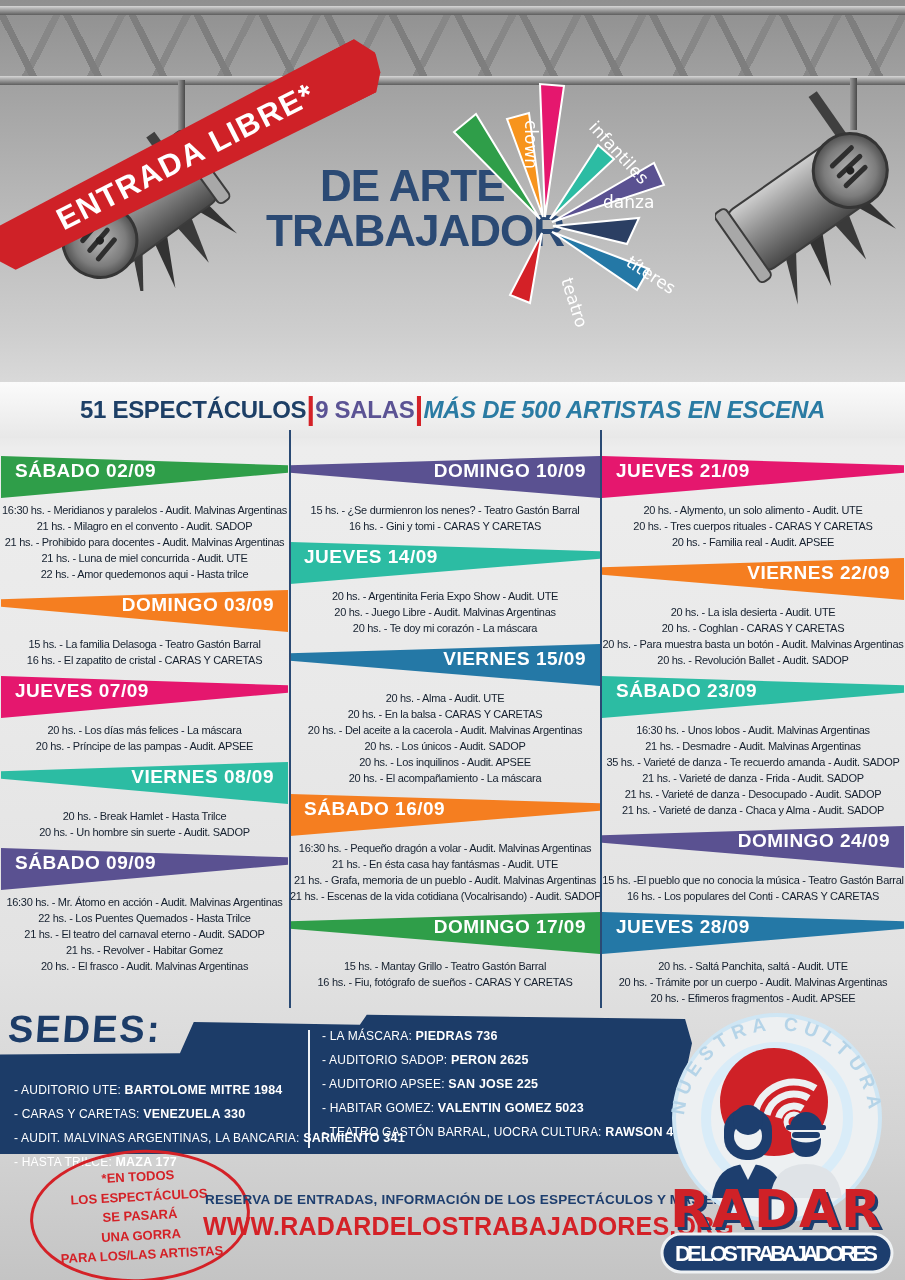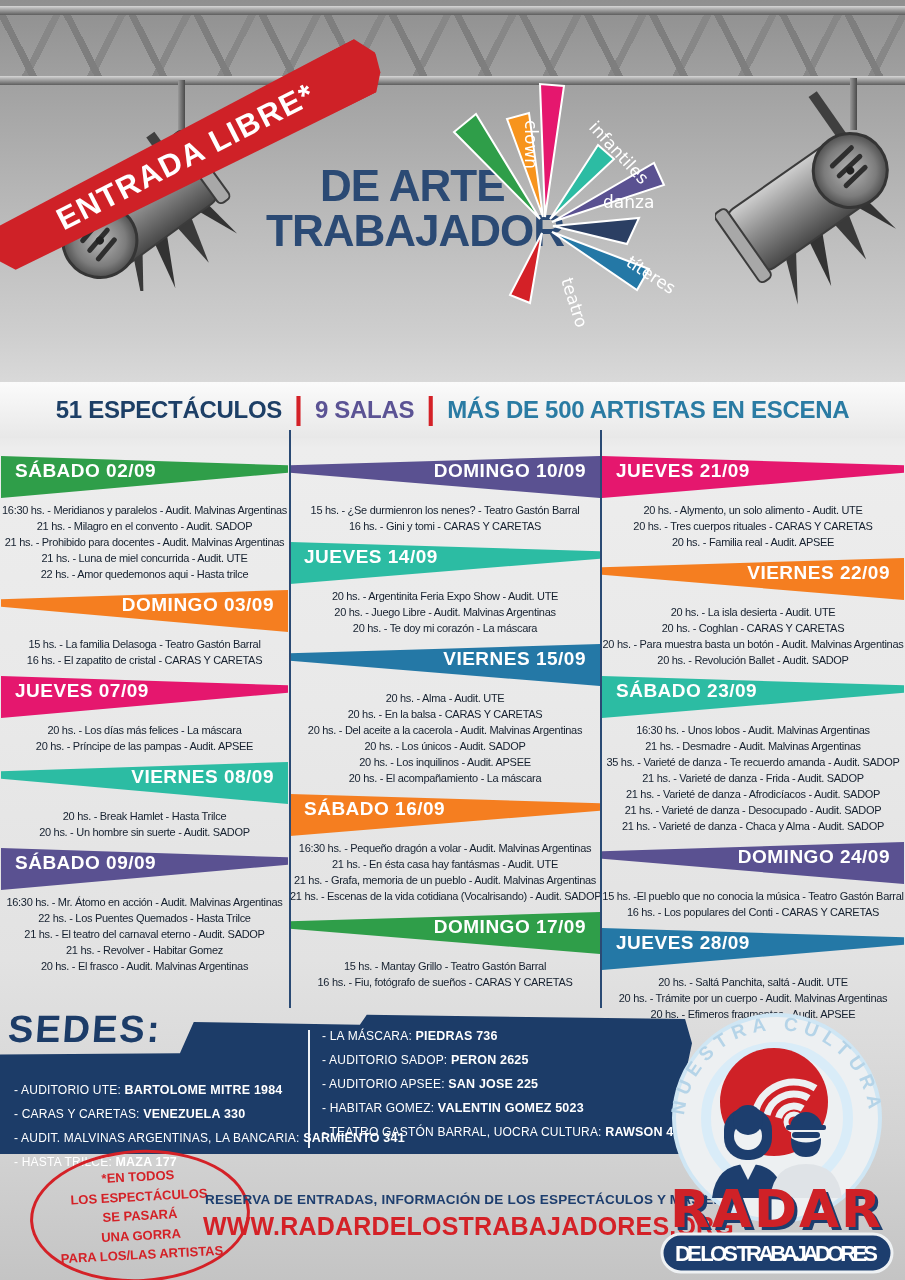--- a/index.html
+++ b/index.html
@@ -28,21 +28,21 @@
   
   .title{position:absolute;left:262px;top:164px;color:#2b4a74;font-weight:bold;line-height:1.02;font-stretch:condensed;}
   .title div{font-size:44px;letter-spacing:-1px;}
   .title .t2{margin-left:58px;}
   .title .t3{margin-left:4px;}
   
   .fan{position:absolute;left:425px;top:80px;}
   .fan text{font-size:17px;fill:#ffffff;font-family:"DejaVu Sans",sans-serif;}
   
   .statsbar{position:absolute;top:382px;left:0;width:905px;height:56px;
-    background:linear-gradient(180deg,#fbfbfb,#e8e8e8);display:flex;align-items:center;justify-content:center;gap:12px;}
+    background:linear-gradient(180deg,#fbfbfb,#e8e8e8);display:flex;align-items:center;justify-content:center;gap:0;}
   .statsbar .st{font-weight:bold;font-size:24px;letter-spacing:-0.3px;font-stretch:condensed;}
   .statsbar .dv{font-weight:bold;font-size:32px;margin-top:-4px;}
   
   .schedule{position:absolute;top:448px;left:0;width:905px;display:flex;}
   .col{box-sizing:border-box;padding:0 1px;}
   .col.c0{width:289px;}.col.c1{width:312px;}.col.c2{width:304px;}
   .colsep{position:absolute;top:430px;height:578px;width:2px;background:#2a4a74;}
   .colsep.s0{left:289px;}.colsep.s1{left:600px;}
   .banner{height:42px;margin:8px 0 4px;position:relative;color:#fff;font-weight:bold;
     font-size:19px;letter-spacing:0.5px;font-stretch:condensed;}
@@ -162,21 +162,21 @@
     <text x="178" y="128">danza</text>
     <text x="200" y="185" transform="rotate(33 200 185)">títeres</text>
     <text x="136" y="200" transform="rotate(72 136 200)">teatro</text>
   </svg>
 
   <div class="statsbar">
     <span class="st" style="color: rgb(29, 63, 102);">51 ESPECTÁCULOS</span>
     <span class="dv" style="color: rgb(212, 33, 39);">|</span>
     <span class="st" style="color: rgb(91, 83, 148);">9 SALAS</span>
     <span class="dv" style="color: rgb(212, 33, 39);">|</span>
-    <span class="st" style="color: rgb(42, 123, 163);">MÁS DE 500 ARTISTAS EN ESCENA</span>
+    <span class="st" style="color: rgb(42, 123, 163); font-style: italic;">MÁS DE 500 ARTISTAS EN ESCENA</span>
   </div>
 
   <div class="schedule">
     <div class="col c0">
         <div class="banner left" style="background: rgb(47, 158, 73);">
           <span class="lbl">SÁBADO 02/09</span>
         </div>
         <div class="event">16:30 hs. - Meridianos y paralelos - Audit. Malvinas Argentinas</div>
         <div class="event">21 hs. - Milagro en el convento - Audit. SADOP</div>
         <div class="event">21 hs. - Prohibido para docentes - Audit. Malvinas Argentinas</div>
@@ -254,21 +254,20 @@
         <div class="event">20 hs. - Coghlan - CARAS Y CARETAS</div>
         <div class="event">20 hs. - Para muestra basta un botón - Audit. Malvinas Argentinas</div>
         <div class="event">20 hs. - Revolución Ballet - Audit. SADOP</div>
         <div class="banner left" style="background: rgb(44, 188, 163);">
           <span class="lbl">SÁBADO 23/09</span>
         </div>
         <div class="event">16:30 hs. - Unos lobos - Audit. Malvinas Argentinas</div>
         <div class="event">21 hs. - Desmadre - Audit. Malvinas Argentinas</div>
         <div class="event">35 hs. - Varieté de danza - Te recuerdo amanda - Audit. SADOP</div>
         <div class="event">21 hs. - Varieté de danza - Frida - Audit. SADOP</div>
-        <div class="event">21 hs. - Varieté de danza - Afrodicíacos - Audit. SADOP</div>
         <div class="event">21 hs. - Varieté de danza - Desocupado - Audit. SADOP</div>
         <div class="event">21 hs. - Varieté de danza - Chaca y Alma - Audit. SADOP</div>
         <div class="banner right" style="background: rgb(90, 81, 145);">
           <span class="lbl">DOMINGO 24/09</span>
         </div>
         <div class="event">15 hs. -El pueblo que no conocia la música - Teatro Gastón Barral</div>
         <div class="event">16 hs. - Los populares del Conti - CARAS Y CARETAS</div>
         <div class="banner left" style="background: rgb(36, 120, 166);">
           <span class="lbl">JUEVES 28/09</span>
         </div>

